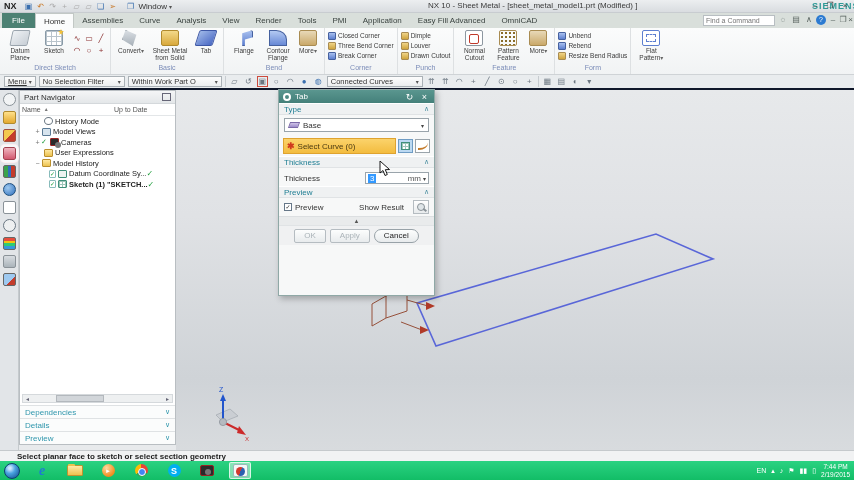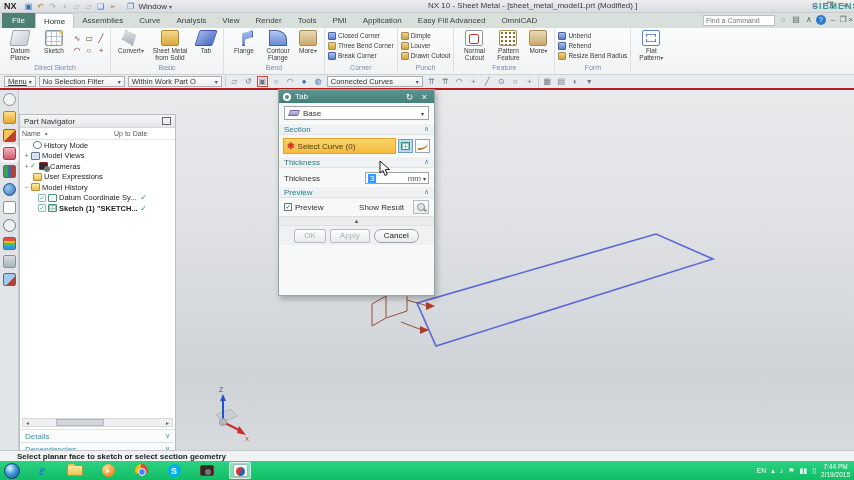--- a/index.html
+++ b/index.html
@@ -68,47 +68,47 @@
   .i-pattern { background:linear-gradient(#f0d488,#d3a844); border:1px solid #a98c52;
     background-image:radial-gradient(#8a6d2a 1px,transparent 1.2px); background-size:4px 4px; }
   .i-flat { background:#fff; border:1px solid #5d7fd0; position:relative; }
   .i-flat::after { content:""; position:absolute; inset:3px; border:1px dashed #5d7fd0; }
   
   .t-blue { background:linear-gradient(#a8c0ee,#5d7fd0); border:1px solid #46619f; }
   .t-gold { background:linear-gradient(#f0d488,#cfa43e); border:1px solid #a98c52; }
 
   
   #toolbar { position:absolute; left:0; top:75px; width:854px; height:15px; background:#e9ecee;
-    border-bottom:2px solid #b91c1c; display:flex; align-items:center; gap:3px; padding:0 4px; font-size:7.5px; }
+    border-bottom:2px solid #0f172a; display:flex; align-items:center; gap:3px; padding:0 4px; font-size:7.5px; }
   .tb-dd { background:linear-gradient(#fdfdfd,#eceeef); border:1px solid #aab1b6; height:11px;
     display:flex; align-items:center; padding:0 3px; gap:3px; color:#333; }
   .tb-dd .dc { font-size:6px; color:#555; }
   .tb-ic { width:11px; height:11px; display:flex; align-items:center; justify-content:center;
     color:#6b7680; font-size:8px; }
   .tb-ic.red { border:1px solid #cc4b3d; } .tb-ic.blue { color:#3a6fae; }
   .tb-sep { width:1px; height:11px; background:#c7ccd0; }
   #menu-btn { display:flex; align-items:center; gap:2px; padding:0 3px; }
   #menu-btn u { text-decoration:underline; }
 
   
   #resbar { position:absolute; left:0; top:90px; width:19px; height:360px; background:#e2e5e8;
     border-right:1px solid #c5cacd; display:flex; flex-direction:column; align-items:center; gap:5px; padding-top:3px; }
   .res-ic { width:13px; height:13px; border-radius:2px; }
   .res-ic.sel { outline:2px solid #f7f9fa; box-shadow:0 0 0 3px #fdeef0; }
 
   
   #navigator { position:absolute; left:19px; top:90px; width:157px; height:355px; background:#fff;
-    border:1px solid #b9bec2; display:flex; flex-direction:column;margin-top:24px; }
+    border:1px solid #b9bec2; display:flex; flex-direction:column; }
   #nav-header { height:13px; background:linear-gradient(#f4f5f6,#e4e7e9); border-bottom:1px solid #d4d8db;
     display:flex; align-items:center; justify-content:space-between; padding:0 4px; font-size:8px; color:#333; }
   #nav-restore { width:9px; height:8px; border:1px solid #667; }
   #nav-cols { height:12px; display:flex; align-items:center; font-size:7px; color:#555;
     border-bottom:1px solid #e3e6e8; padding:0 2px; }
   #nav-cols .c1 { width:92px; display:flex; gap:3px; }
-  .tree { flex:1; overflow:hidden; font-size:7.5px; position:relative; }
+  .tree { flex:1; overflow:hidden; font-size:7.5px; position:relative;padding-left:11px; }
   .trow { height:10.5px; display:flex; align-items:center; padding-left:3px; white-space:nowrap; }
   .trow .exp { width:7px; color:#777; font-size:7px; text-align:center; }
   .trow .chk { width:8px; height:8px; margin-right:1px; font-size:6px; color:#1f9e3c;
     border:1px solid #8bb; background:#fff; line-height:7px; text-align:center; border-radius:1px; }
   .trow .pre { color:#1f9e3c; font-size:7px; width:8px; }
   .trow .ti { width:9px; height:8px; margin:0 2px 0 1px; border-radius:1px; flex:none; }
   .trow .lbl { color:#222; }
   .trow.bold .lbl { font-weight:bold; }
   .trow .utd { margin-left:auto; margin-right:28px; color:#1f9e3c; font-size:8px; }
   .ti-clock { border:1.5px solid #6a7782; border-radius:50%!important; background:#fff; }
@@ -517,25 +517,25 @@
     </div>
   </div>
   <div id="hscroll">
     <span class="arr">◂</span>
     <span class="track">
         <span class="thumb"></span>
       </span>
     <span class="arr">▸</span>
   </div>
   <div class="fold">
+    <span>Dependencies</span>
+    <span class="vch">∨</span>
+  </div>
+  <div class="fold">
     <span>Details</span>
-    <span class="vch">∨</span>
-  </div>
-  <div class="fold">
-    <span>Dependencies</span>
     <span class="vch">∨</span>
   </div>
   <div class="fold">
     <span>Preview</span>
     <span class="vch">∨</span>
   </div>
 </div>
 
 <div id="graphics">
   <svg width="678" height="360" viewBox="0 0 678 360">
@@ -563,28 +563,28 @@
   </svg>
 </div>
 
 <div id="dialog">
   <div id="dlg-title">
     <span id="dlg-gear"></span>
     <span class="t">Tab</span>
     <span class="dlg-tbtn">↻</span>
     <span class="dlg-tbtn">×</span>
   </div>
+  <div class="sechdr">
+    <span>Type</span>
+    <span class="ch">∧</span>
+  </div>
   <div id="type-dd">
     <span id="type-ic"></span>
     <span>Base</span>
     <span class="dc">▾</span>
-  </div>
-  <div class="sechdr">
-    <span>Section</span>
-    <span class="ch">∧</span>
   </div>
   <div id="selcurve">
     <div id="sc-main">
       <span id="sc-star">✱</span>
       <span>Select Curve (0)</span>
     </div>
     <span class="sc-btn active">
       <span class="mini-sketch"></span>
     </span>
     <span class="sc-btn">

